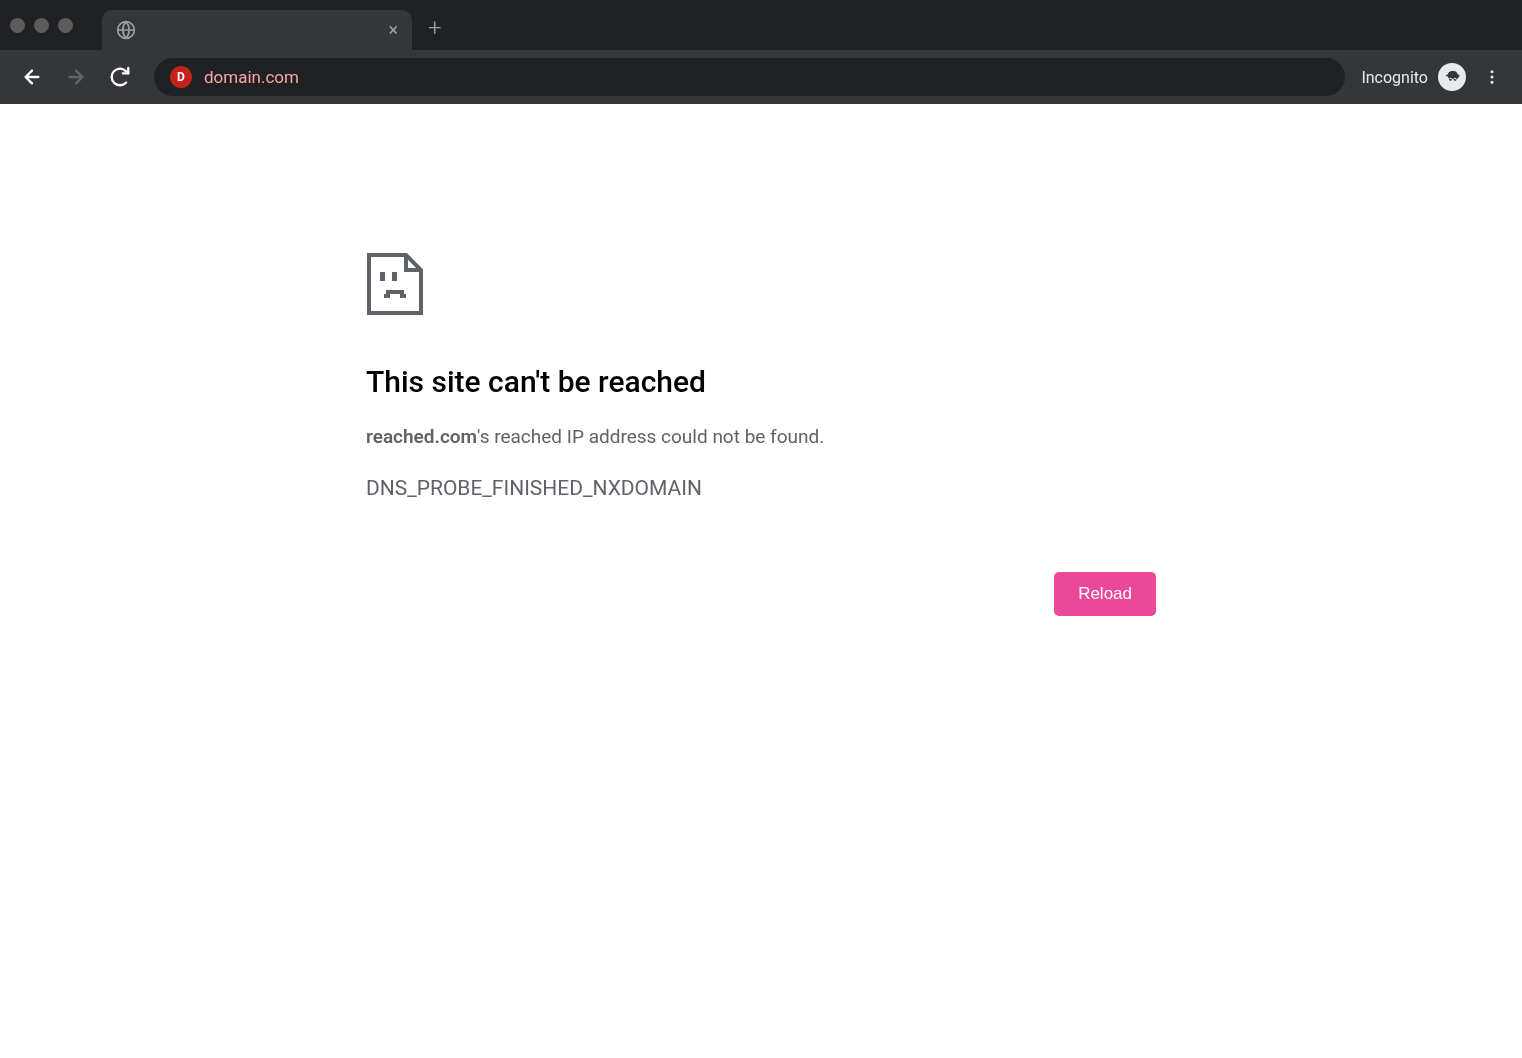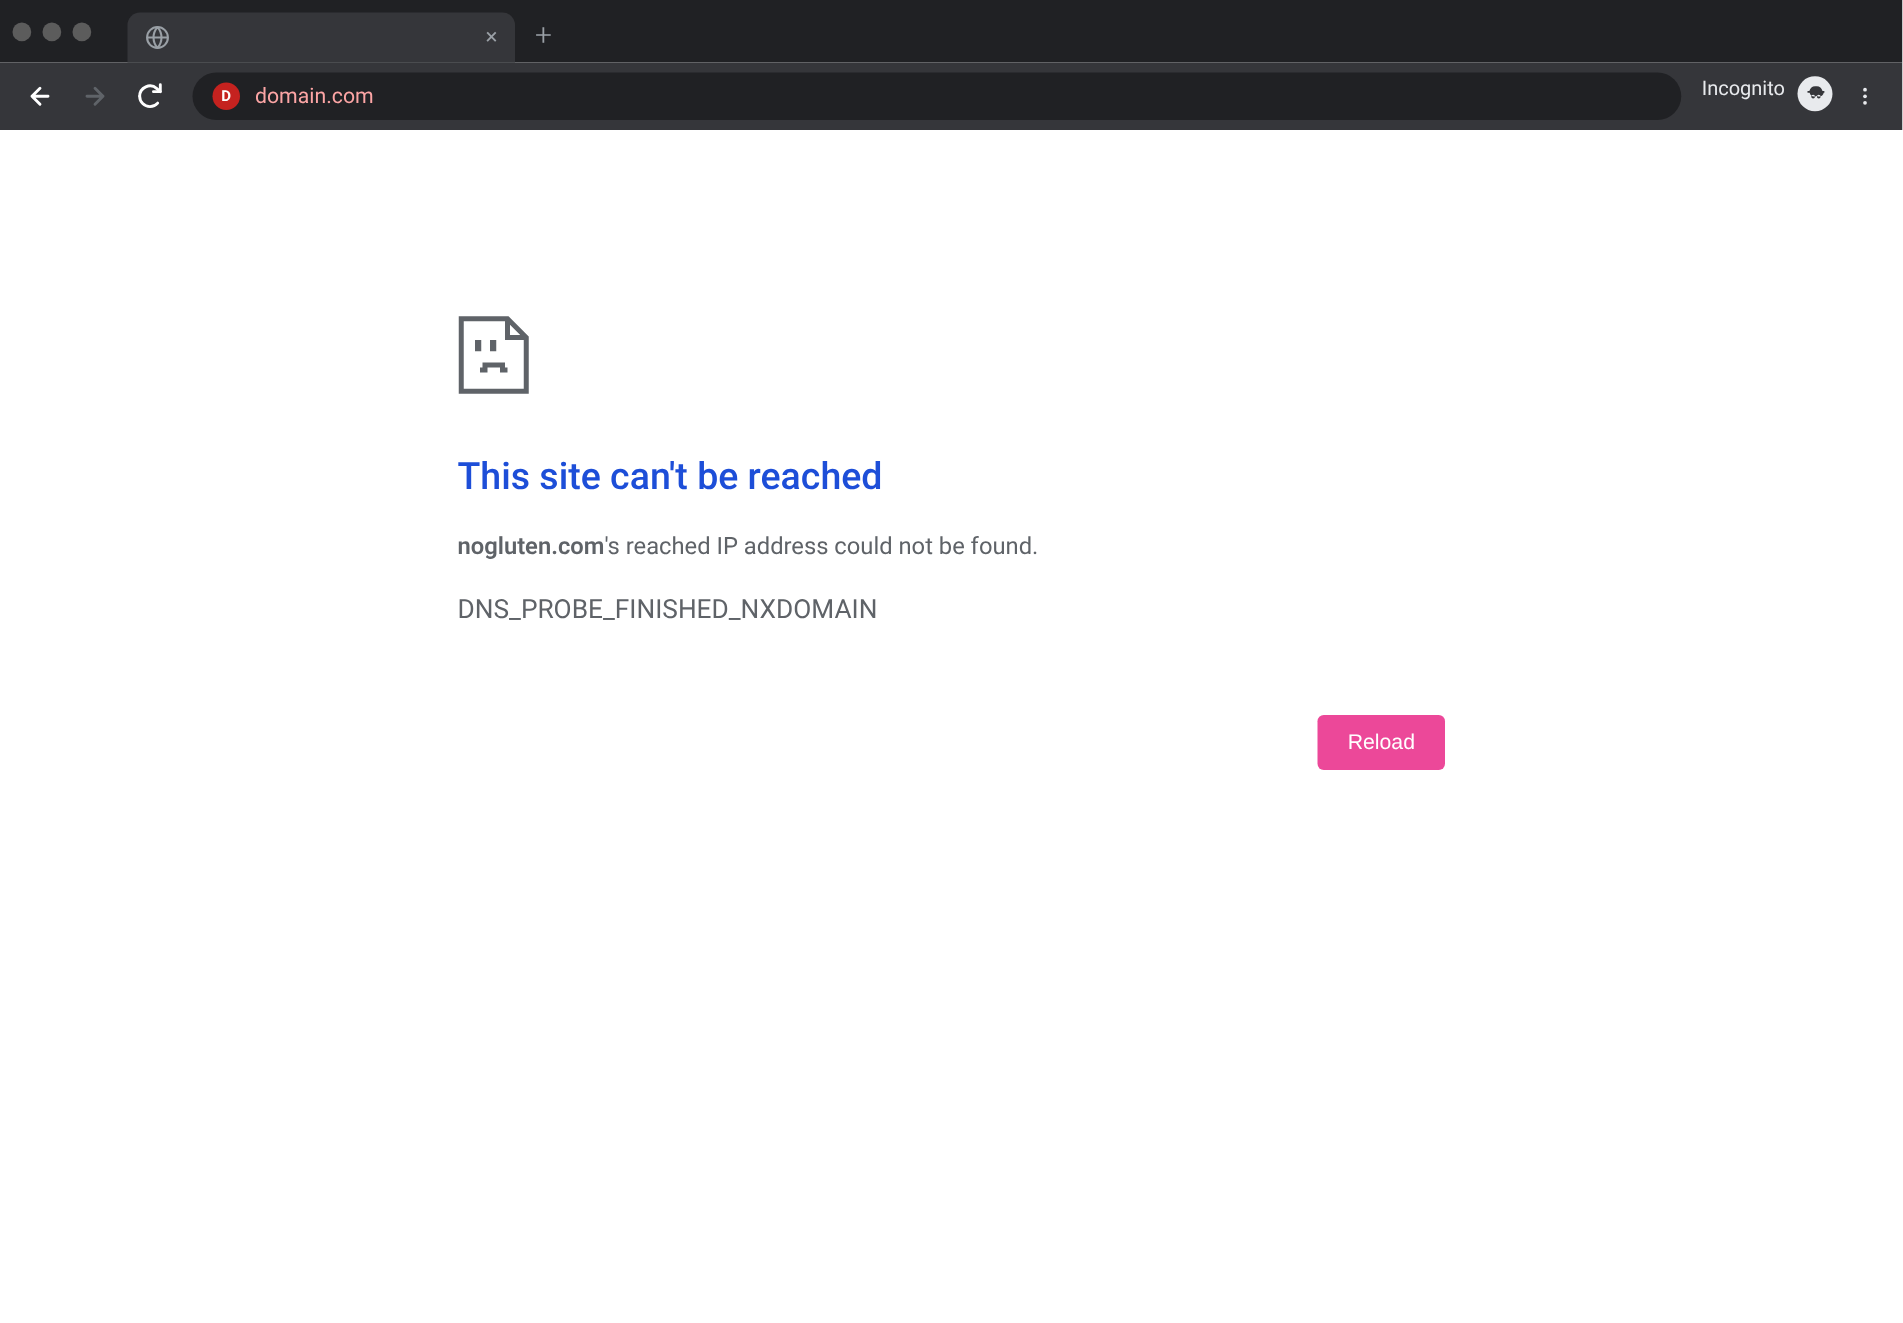--- a/index.html
+++ b/index.html
@@ -105,21 +105,21 @@
       color: #fff;
       font-size: 12px;
       font-weight: 700;
     }
     .url {
       color: #fca5a5;
       font-size: 17px;
     }
     .toolbar-right {
       display: flex;
-      align-items: flex-start;
+      align-items: center;
       gap: 10px;
     }
     .incognito-label {
       color: #e8eaed;
       font-size: 16px;
     }
     .incognito-icon {
       width: 28px;
       height: 28px;
       background: #e8eaed;
@@ -145,21 +145,21 @@
     }
     .error-box {
       width: 790px;
     }
     .sad-page-icon {
       margin-bottom: 44px;
       color: #5f6368;
     }
     .error-title {
       font-size: 30px;
-      color: #1d4ed8;
+      color: #000000;
       margin-bottom: 24px;
       font-weight: 500;
     }
     .error-msg {
       font-size: 19px;
       color: #5f6368;
       margin-bottom: 24px;
       line-height: 1.5;
     }
     .error-msg .host { font-weight: 600; color: #5f6368; }
@@ -247,20 +247,20 @@
       <svg width="58" height="64" viewBox="0 0 58 64" fill="none" stroke="#5f6368" stroke-width="4">
         <path d="M3 3 H40 L55 18 V61 H3 Z" fill="none"></path>
         <path d="M40 3 V18 H55" fill="none"></path>
         <rect x="14" y="20" width="5" height="9" fill="#5f6368" stroke="none"></rect>
         <rect x="26" y="20" width="5" height="9" fill="#5f6368" stroke="none"></rect>
         <path d="M18 44 H22 V40 H36 V44 H40" fill="none" stroke-width="4"></path>
       </svg>
     </div>
     <h1 class="error-title">This site can't be reached</h1>
     <p class="error-msg">
-      <span class="host">nogluten.com</span><span>'s reached IP address could not be found.</span>
+      <span class="host">reached.com</span><span>'s reached IP address could not be found.</span>
     </p>
     <div class="error-code">DNS_PROBE_FINISHED_NXDOMAIN</div>
     <div class="reload-row">
       <button class="reload-btn">Reload</button>
     </div>
   </div>
 </div>
 
 </body></html>

